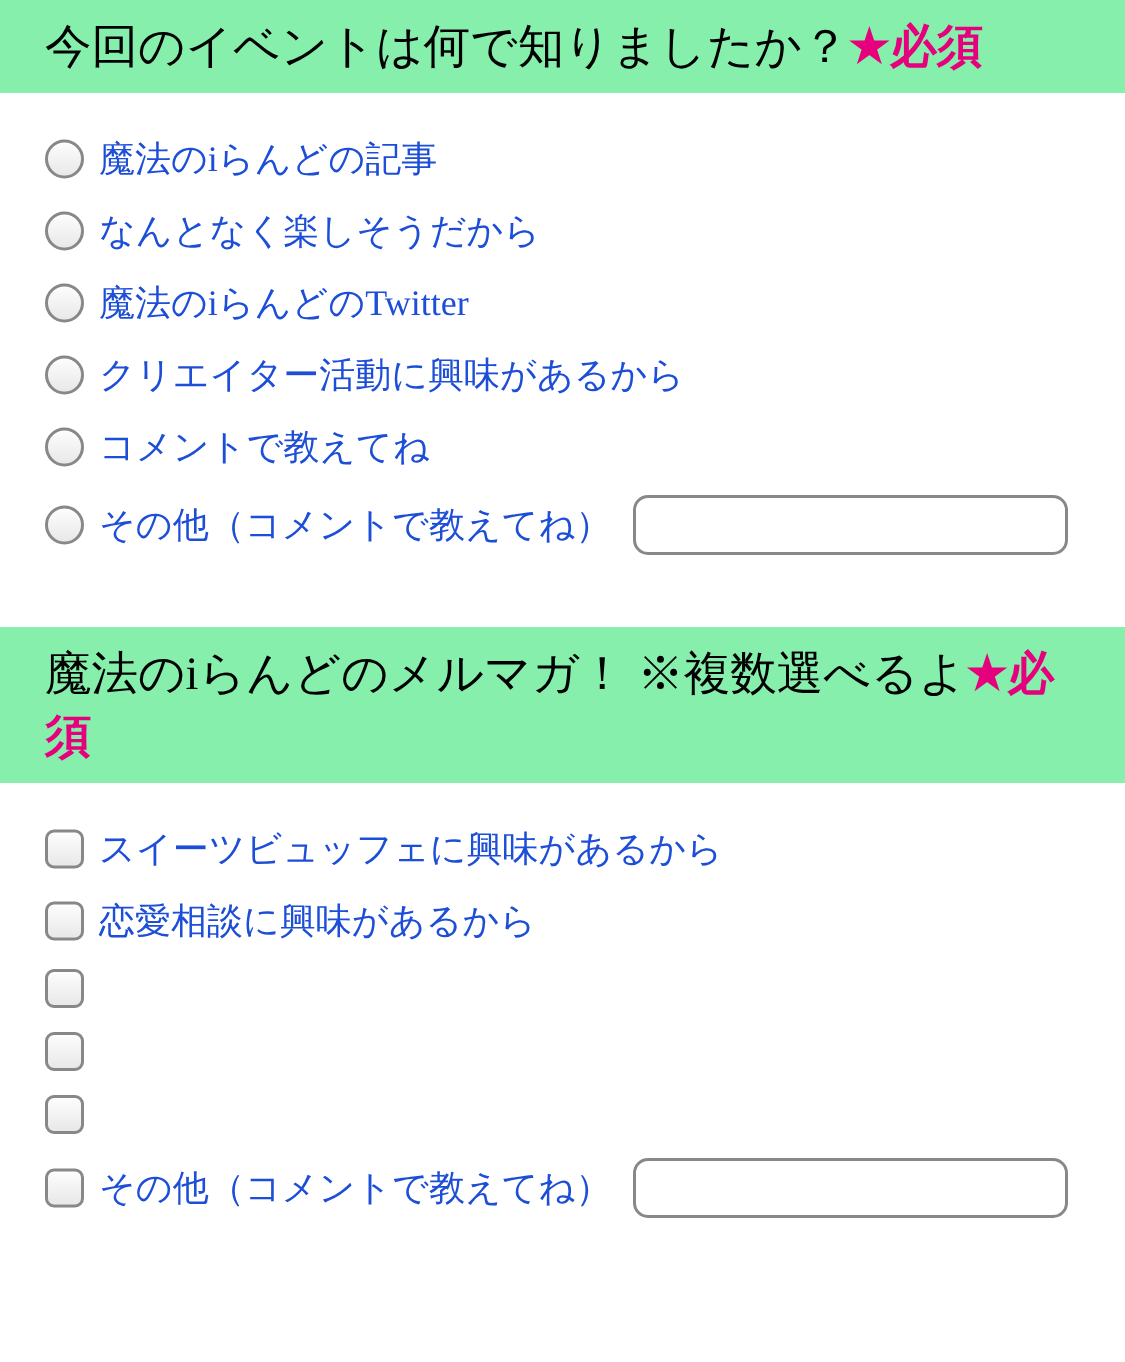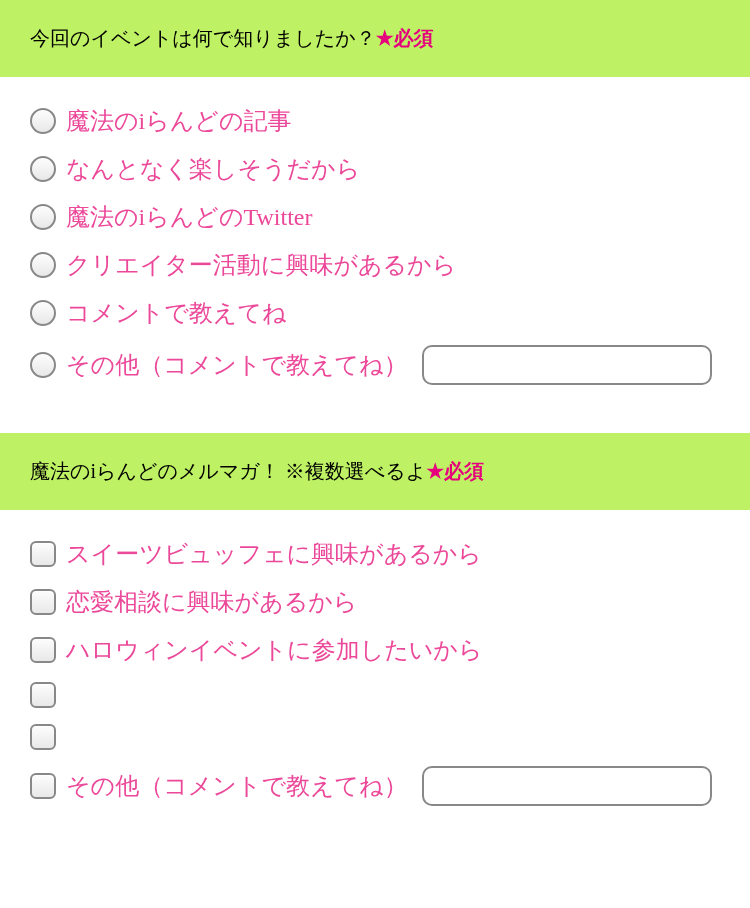--- a/index.html
+++ b/index.html
@@ -4,23 +4,23 @@
 <style>
   * { box-sizing: border-box; }
   body {
     margin: 0;
     padding: 0;
     font-family: "Hiragino Mincho ProN", "Yu Mincho", "MS Mincho", serif;
     background: #fff;
     width: 750px;
   }
   .section-header {
-    background: #bef264;
-    padding: 25px 30px;
-    font-size: 20px;
+    background: #86efac;
+    padding: 10px 30px;
+    font-size: 31px;
     color: #000;
   }
   .required-mark {
     color: #e6007e;
     font-weight: bold;
   }
   .options {
     padding: 20px 30px 40px 30px;
   }
   .option-row {
@@ -34,21 +34,21 @@
     flex: 0 0 26px;
     margin-right: 10px;
     border: 2px solid #888;
     background: linear-gradient(to bottom, #fdfdfd 0%, #e8e8e8 100%);
     box-shadow: inset 0 1px 1px rgba(255,255,255,0.6);
   }
   .radio { border-radius: 50%; }
   .checkbox { border-radius: 6px; }
   .option-label {
     font-size: 24px;
-    color: #ec4899;
+    color: #1d4ed8;
   }
   .other-input {
     margin-left: 14px;
     width: 290px;
     height: 40px;
     border: 2px solid #888;
     border-radius: 10px;
     background: #fff;
     font-size: 20px;
     padding: 0 10px;
@@ -96,21 +96,20 @@
   <div class="option-row">
     <span class="control checkbox"></span>
     <span class="option-label">スイーツビュッフェに興味があるから</span>
   </div>
   <div class="option-row">
     <span class="control checkbox"></span>
     <span class="option-label">恋愛相談に興味があるから</span>
   </div>
   <div class="option-row">
     <span class="control checkbox"></span>
-    <span class="option-label">ハロウィンイベントに参加したいから</span>
   </div>
   <div class="option-row">
     <span class="control checkbox"></span>
   </div>
   <div class="option-row">
     <span class="control checkbox"></span>
   </div>
   <div class="option-row">
     <span class="control checkbox"></span>
     <span class="option-label">その他（コメントで教えてね）</span>

